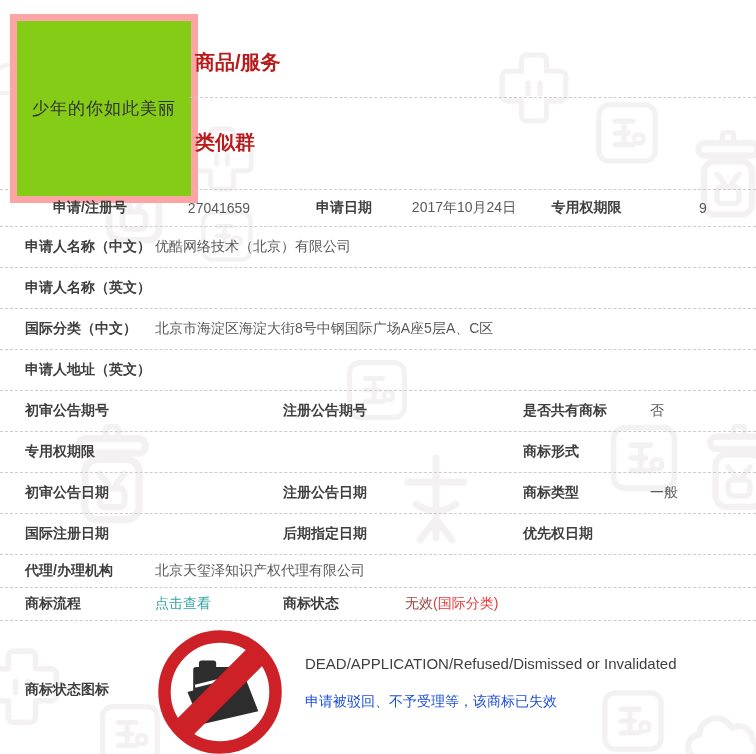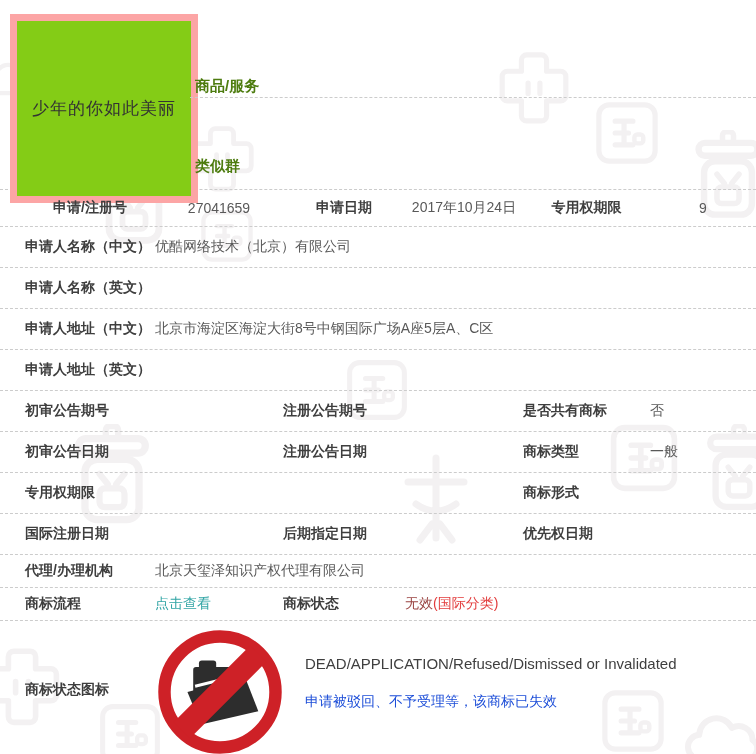--- a/index.html
+++ b/index.html
@@ -10,21 +10,21 @@
   .wm{position:absolute;left:0;top:0;width:756px;height:754px;color:#f3f1f2;z-index:0;}
   .content{position:relative;z-index:1;}
 
   
   .header{position:relative;height:190px;box-sizing:border-box;border-bottom:1px dashed #ccc;}
   .tm-box{
     position:absolute;left:10px;top:14px;width:174px;height:175px;background:#84cc16;
     border:7px solid #fca5a5;display:flex;align-items:center;justify-content:center;
   }
   .tm-name{font-family:"DejaVu Serif","Liberation Serif",serif;font-size:17px;color:#333;letter-spacing:1px;white-space:nowrap;}
-  .hdr-label{position:absolute;left:195px;font-size:15px;font-weight:bold;color:#4d7c0f;margin-top:28px;}
+  .hdr-label{position:absolute;left:195px;font-size:20px;font-weight:bold;color:#b91c1c;}
   .hdr-goods{top:49px;}
   .hdr-group{top:129px;}
   .hdr-divider{position:absolute;left:190px;right:0;top:97px;border-top:1px dashed #ccc;}
 
   
   .row{
     position:relative;display:flex;align-items:center;box-sizing:border-box;
     border-bottom:1px dashed #ccc;padding-left:25px;font-size:14px;white-space:nowrap;
   }
   .h37{height:37px;text-align:center;}
@@ -125,52 +125,52 @@
       <span class="lbl c1l">申请人名称（中文）</span>
       <span class="val wide">优酷网络技术（北京）有限公司</span>
     </div>
 
     <div class="row h41">
       <span class="lbl c1l">申请人名称（英文）</span>
       <span class="val wide"></span>
     </div>
 
     <div class="row h41">
-      <span class="lbl c1l">申请人地址（中文）</span>
+      <span class="lbl c1l">国际分类（中文）</span>
       <span class="val wide">北京市海淀区海淀大街8号中钢国际广场A座5层A、C区</span>
     </div>
 
     <div class="row h41">
       <span class="lbl c1l">申请人地址（英文）</span>
       <span class="val wide"></span>
     </div>
 
     <div class="row h41">
       <span class="lbl c1l">初审公告期号</span>
       <span class="val c1v"></span>
       <span class="lbl c2l">注册公告期号</span>
       <span class="val c2v"></span>
       <span class="lbl c3l">是否共有商标</span>
       <span class="val c3v">否</span>
     </div>
 
     <div class="row h41">
+      <span class="lbl c1l">专用权期限</span>
+      <span class="span-mid"></span>
+      <span class="lbl c3l">商标形式</span>
+      <span class="val c3v"></span>
+    </div>
+
+    <div class="row h41">
       <span class="lbl c1l">初审公告日期</span>
       <span class="val c1v"></span>
       <span class="lbl c2l">注册公告日期</span>
       <span class="val c2v"></span>
       <span class="lbl c3l">商标类型</span>
       <span class="val c3v">一般</span>
-    </div>
-
-    <div class="row h41">
-      <span class="lbl c1l">专用权期限</span>
-      <span class="span-mid"></span>
-      <span class="lbl c3l">商标形式</span>
-      <span class="val c3v"></span>
     </div>
 
     <div class="row h41">
       <span class="lbl c1l">国际注册日期</span>
       <span class="val c1v"></span>
       <span class="lbl c2l">后期指定日期</span>
       <span class="val c2v"></span>
       <span class="lbl c3l">优先权日期</span>
       <span class="val c3v"></span>
     </div>

